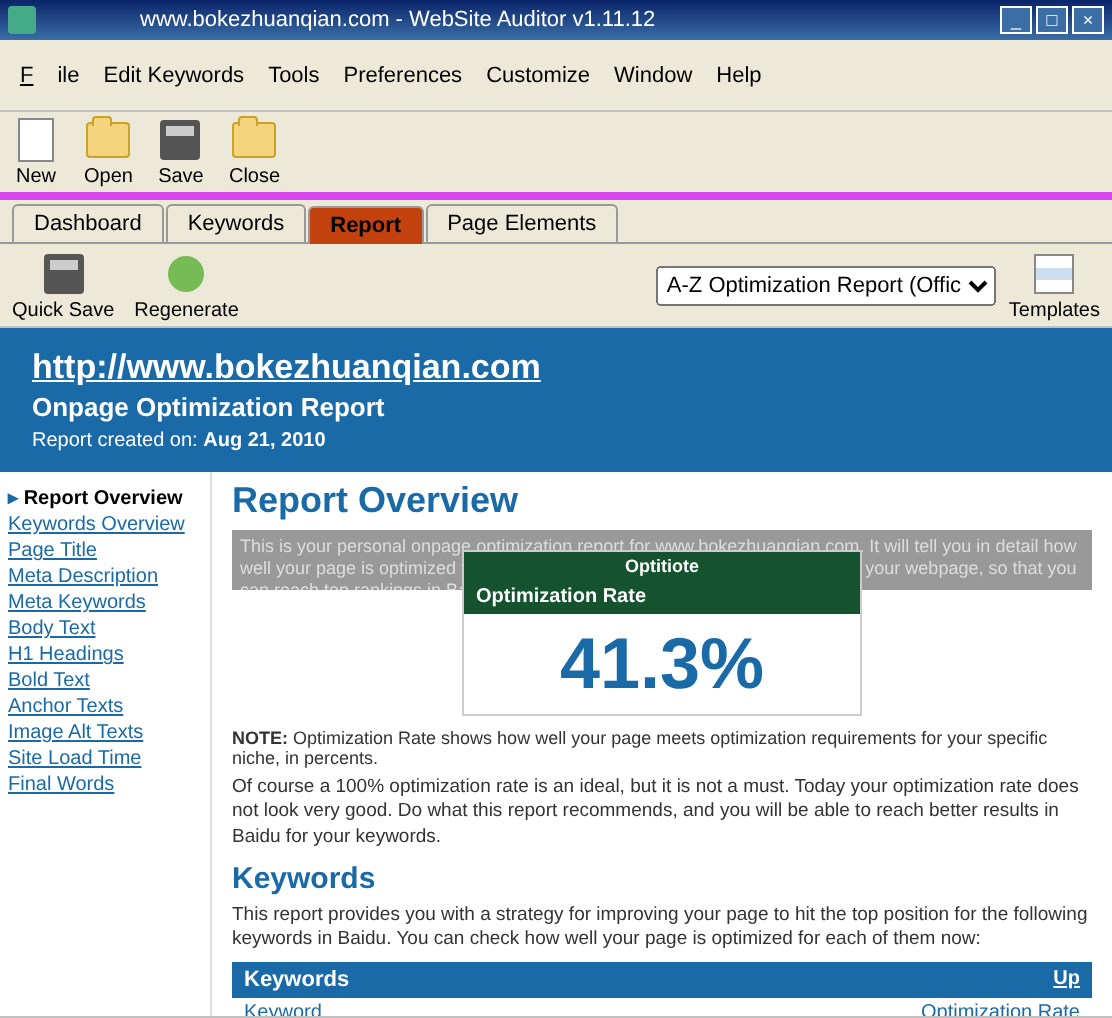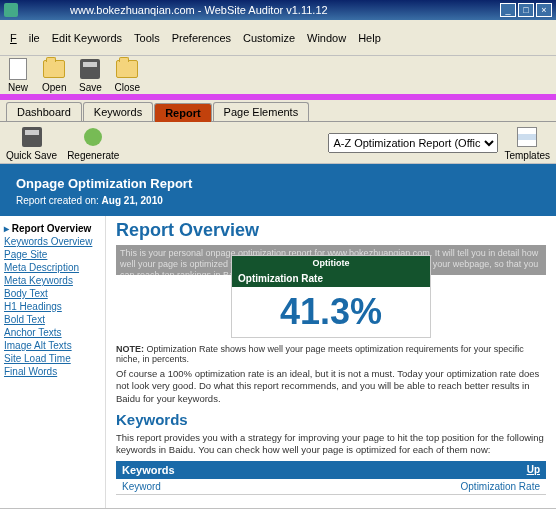--- a/index.html
+++ b/index.html
@@ -4,21 +4,21 @@
 <style>
 * { margin: 0; padding: 0; box-sizing: border-box; font-family: Tahoma, Arial, sans-serif; }
 body { background: #ece9d8; width: 556px; height: 509px; overflow: hidden; font-size: 11px; }
 .titlebar { background: linear-gradient(#0a246a, #3a6ea5); color: #fff; height: 20px; display: flex; align-items: center; padding: 0 4px; font-size: 11px; gap: 48px; }
 .titlebar .icon { width: 14px; height: 14px; background: #4a8; margin-right: 4px; border-radius: 2px; }
 .titlebar .winbtns { margin-left: auto; display: flex; gap: 2px; }
 .titlebar .winbtns span { width: 16px; height: 14px; background: #3a6ea5; border: 1px solid #fff; color: #fff; text-align: center; line-height: 12px; font-size: 9px; cursor: pointer; }
 .menubar { background: #ece9d8; height: 36px; display: flex; align-items: center; padding: 0 4px; border-bottom: 1px solid #c0c0c0; }
 .menubar span { padding: 2px 6px; font-size: 11px; cursor: pointer; }
 .menubar span u { text-decoration: underline; }
-.toolbar1 { background: #ece9d8; height: 44px; display: flex; align-items: center; padding: 2px 6px; gap: 12px; border-bottom: 6px solid #d946ef; }
+.toolbar1 { background: #ece9d8; height: 44px; display: flex; align-items: center; padding: 2px 6px; gap: 12px; border-bottom: 4px solid #d946ef; }
 .tbtn { display: flex; flex-direction: column; align-items: center; gap: 1px; cursor: pointer; }
 .tbtn .ticon { width: 24px; height: 24px; display: flex; align-items: center; justify-content: center; }
 .tbtn .tlabel { font-size: 10px; }
 .tabbar { background: #ece9d8; height: 22px; display: flex; align-items: flex-end; padding: 0 6px; border-bottom: 1px solid #999; }
 .tab { padding: 3px 10px; font-size: 11px; border: 1px solid #999; border-bottom: none; background: #ece9d8; border-radius: 3px 3px 0 0; margin-right: 1px; cursor: pointer; }
 .tab.active { background: #c2410c; font-weight: bold; position: relative; top: 1px; }
 .toolbar2 { background: #ece9d8; height: 42px; display: flex; align-items: center; padding: 2px 6px; gap: 10px; border-bottom: 1px solid #c0c0c0; }
 .toolbar2 .right { margin-left: auto; display: flex; align-items: center; gap: 6px; }
 .toolbar2 select { font-size: 11px; width: 170px; height: 20px; }
 .content { display: flex; height: 344px; background: #fff; }
@@ -136,28 +136,29 @@
           <div class="grid-icon"></div>
         </div>
         <span class="tlabel">Templates</span>
       </div>
   </div>
 </div>
 
 <div class="content">
   <div style="flex:1;display:flex;flex-direction:column;">
     <div class="header-banner">
+      <div class="url">http://www.bokezhuanqian.com</div>
       <div class="sub">Onpage Optimization Report</div>
       <div class="date"><span>Report created on:</span> <b>Aug 21, 2010</b></div>
     </div>
     <div class="body-area">
       <div class="sidebar">
         <span class="navitem active">Report Overview</span>
         <span class="navitem">Keywords Overview</span>
-        <span class="navitem">Page Site</span>
+        <span class="navitem">Page Title</span>
         <span class="navitem">Meta Description</span>
         <span class="navitem">Meta Keywords</span>
         <span class="navitem">Body Text</span>
         <span class="navitem">H1 Headings</span>
         <span class="navitem">Bold Text</span>
         <span class="navitem">Anchor Texts</span>
         <span class="navitem">Image Alt Texts</span>
         <span class="navitem">Site Load Time</span>
         <span class="navitem">Final Words</span>
       </div>

